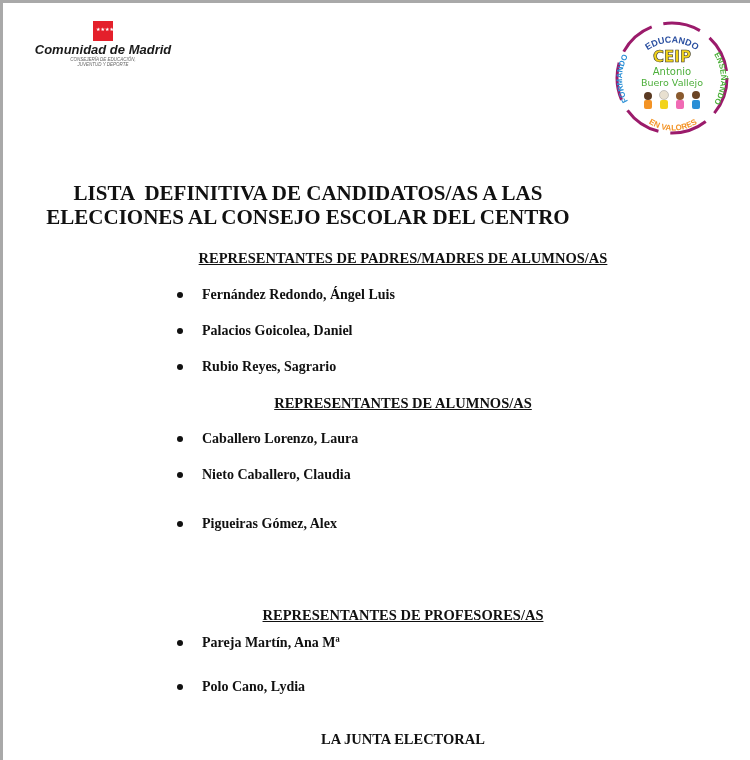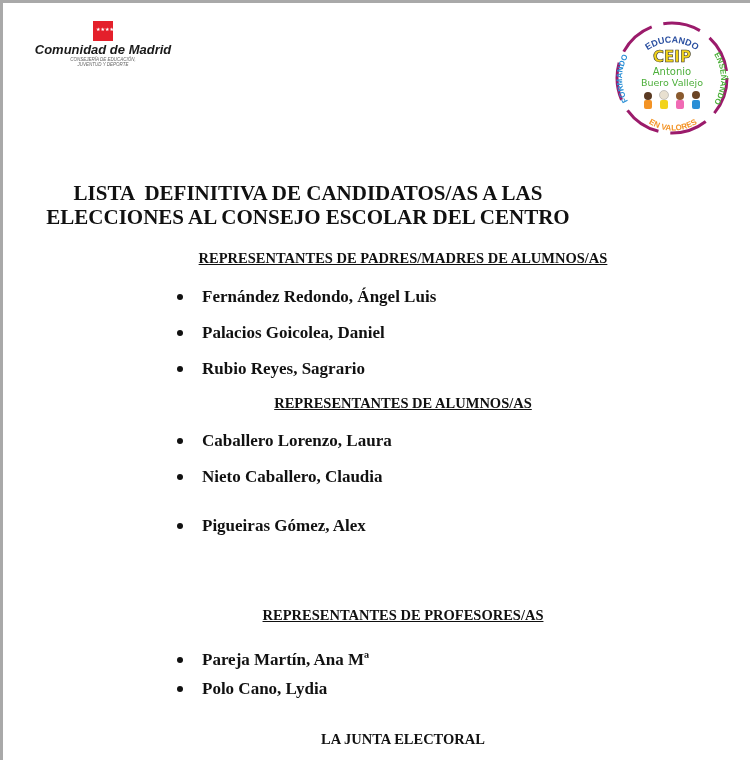--- a/index.html
+++ b/index.html
@@ -16,21 +16,21 @@
   .madrid-logo { position: absolute; left: 30px; top: 18px; width: 140px; height: 50px; text-align: center; font-style: italic; }
   .madrid-flag { width: 20px; height: 20px; background: #e4202b; margin: 0 auto 2px auto; position: relative; }
   .madrid-flag .stars { position: absolute; left: 3px; top: 6px; width: 14px; font-size: 5px; line-height: 4px; color: #fff; letter-spacing: 0px; font-family: "DejaVu Sans", sans-serif; }
   .madrid-name { font-family: "Liberation Sans", sans-serif; font-weight: bold; font-size: 13px; color: #1a1a1a; line-height: 14px; white-space: nowrap; }
   .madrid-sub { font-family: "Liberation Sans", sans-serif; font-size: 4.5px; color: #666; line-height: 5px; text-transform: uppercase; }
 
   .ceip-logo { position: absolute; left: 608px; top: 14px; width: 122px; height: 122px; }
 
   .title { position: absolute; left: 0; width: 610px; top: 178px; text-align: center; font-weight: bold; font-size: 21px; line-height: 24px; color: #111; }
   .section-head { position: absolute; left: 0; width: 800px; text-align: center; font-weight: bold; font-size: 14.5px; color: #111; text-decoration: underline; }
-  .item { position: absolute; left: 174px; font-weight: bold; font-size: 17px; color: #111; display: flex; align-items: center; }
+  .item { position: absolute; left: 174px; font-weight: bold; font-size: 14px; color: #111; display: flex; align-items: center; }
   .bullet { width: 6px; height: 6px; border-radius: 50%; background: #111; margin-right: 19px; }
   .junta { position: absolute; left: 0; width: 800px; top: 731px; text-align: center; font-weight: bold; font-size: 14.5px; color: #111; }
 </style>
 </head>
 <body>
 
 <div class="page">
 
   <div class="madrid-logo">
     <div class="madrid-flag">
@@ -103,21 +103,21 @@
   <div class="item" style="top:464px">
       <span class="bullet"></span>
       <span>Nieto Caballero, Claudia</span>
     </div>
   <div class="item" style="top:513px">
       <span class="bullet"></span>
       <span>Pigueiras Gómez, Alex</span>
     </div>
 
   <div class="section-head" style="top:604px">REPRESENTANTES DE PROFESORES/AS</div>
-  <div class="item" style="top:647px">
+  <div class="item" style="top:632px">
       <span class="bullet"></span>
       <span>Pareja Martín, Ana Mª</span>
     </div>
   <div class="item" style="top:676px">
       <span class="bullet"></span>
       <span>Polo Cano, Lydia</span>
     </div>
 
   <div class="junta" style="top:728px">LA JUNTA ELECTORAL</div>
 </div>

